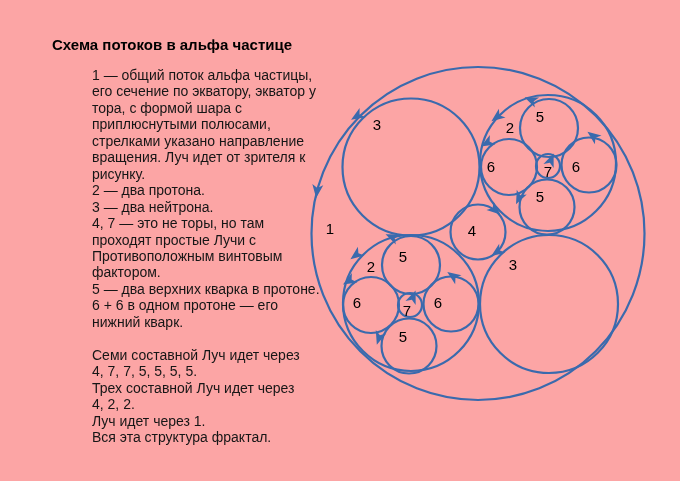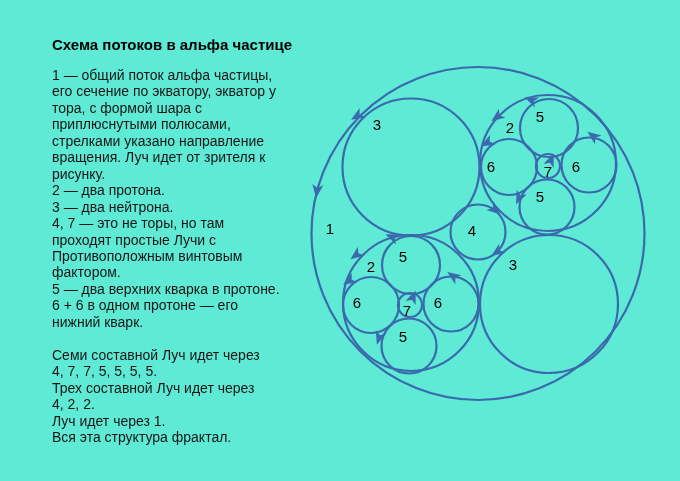--- a/index.html
+++ b/index.html
@@ -8,41 +8,42 @@
     background: #ffffff;
     width: 680px;
     height: 481px;
     overflow: hidden;
     font-family: "Liberation Sans", sans-serif;
   }
   .stage {
     position: relative;
     width: 680px;
     height: 481px;
-    background: #5eead4;
+    background: #fca5a5;
   }
   .text-panel {
     position: absolute;
     left: 52px;
     top: 36px;
     width: 268px;
     color: #111111;
   }
   .doc-title {
     font-size: 15px;
     font-weight: bold;
     color: #000000;
     margin: 0 0 13px 0;
     line-height: 18px;
     white-space: nowrap;
   }
   .doc-body {
     font-size: 14px;
     line-height: 16.45px;
     color: #161616;
+    margin-left: 40px;
   }
   .diagram-wrap {
     position: absolute;
     left: 0;
     top: 0;
     width: 680px;
     height: 481px;
   }
   svg .flow-circle {
     fill: none;

